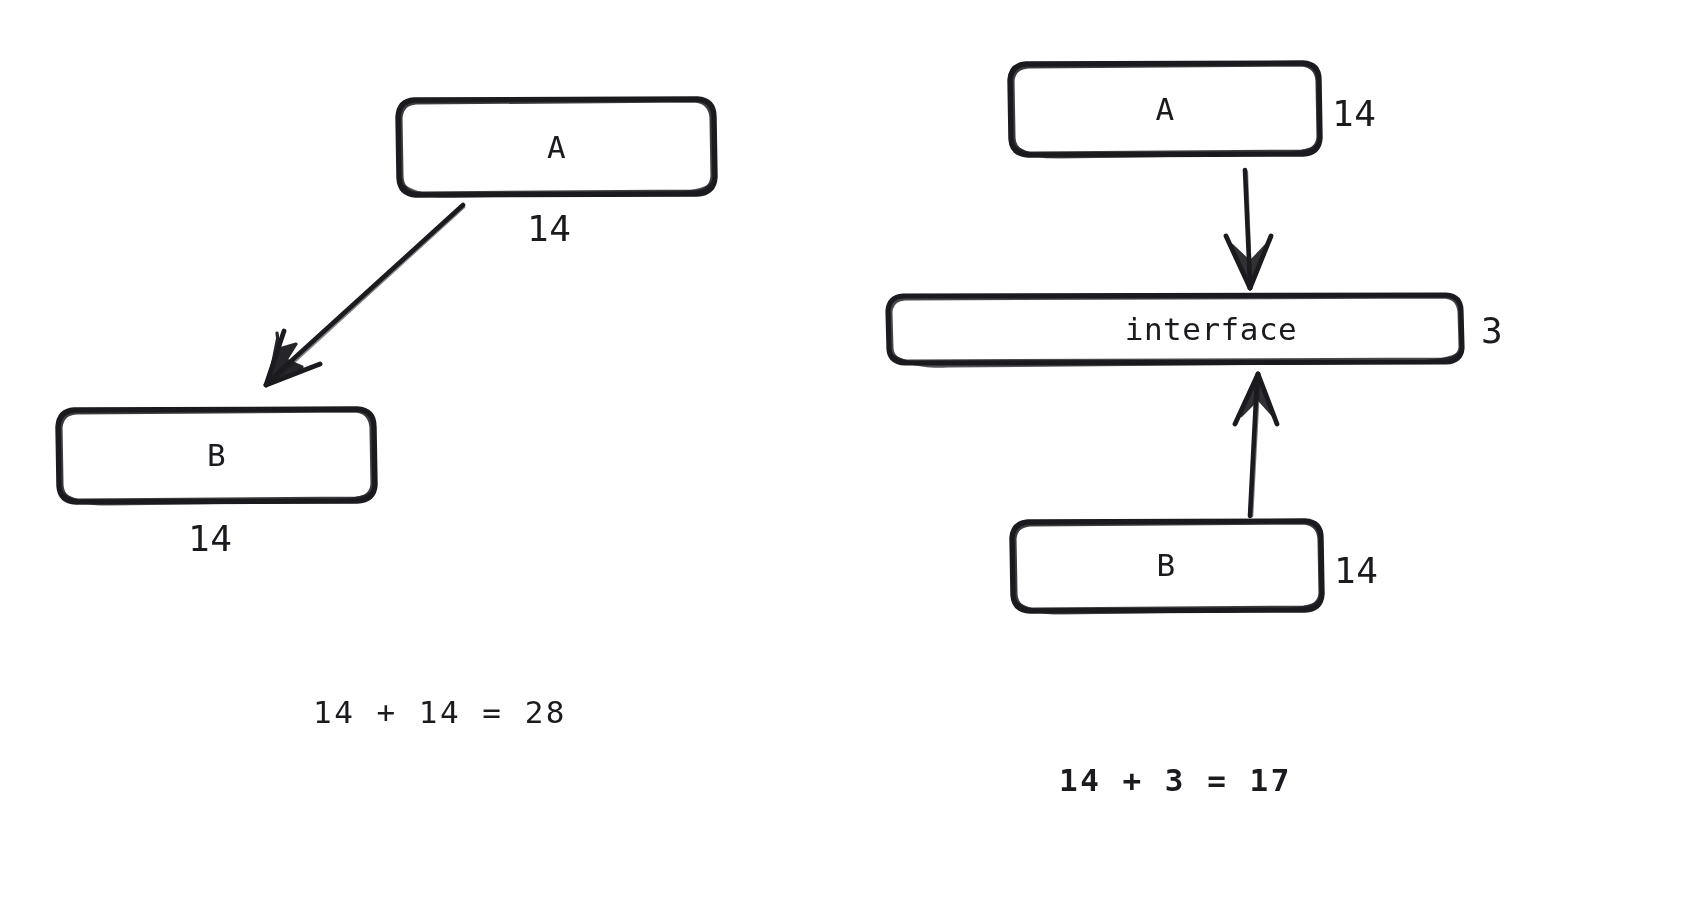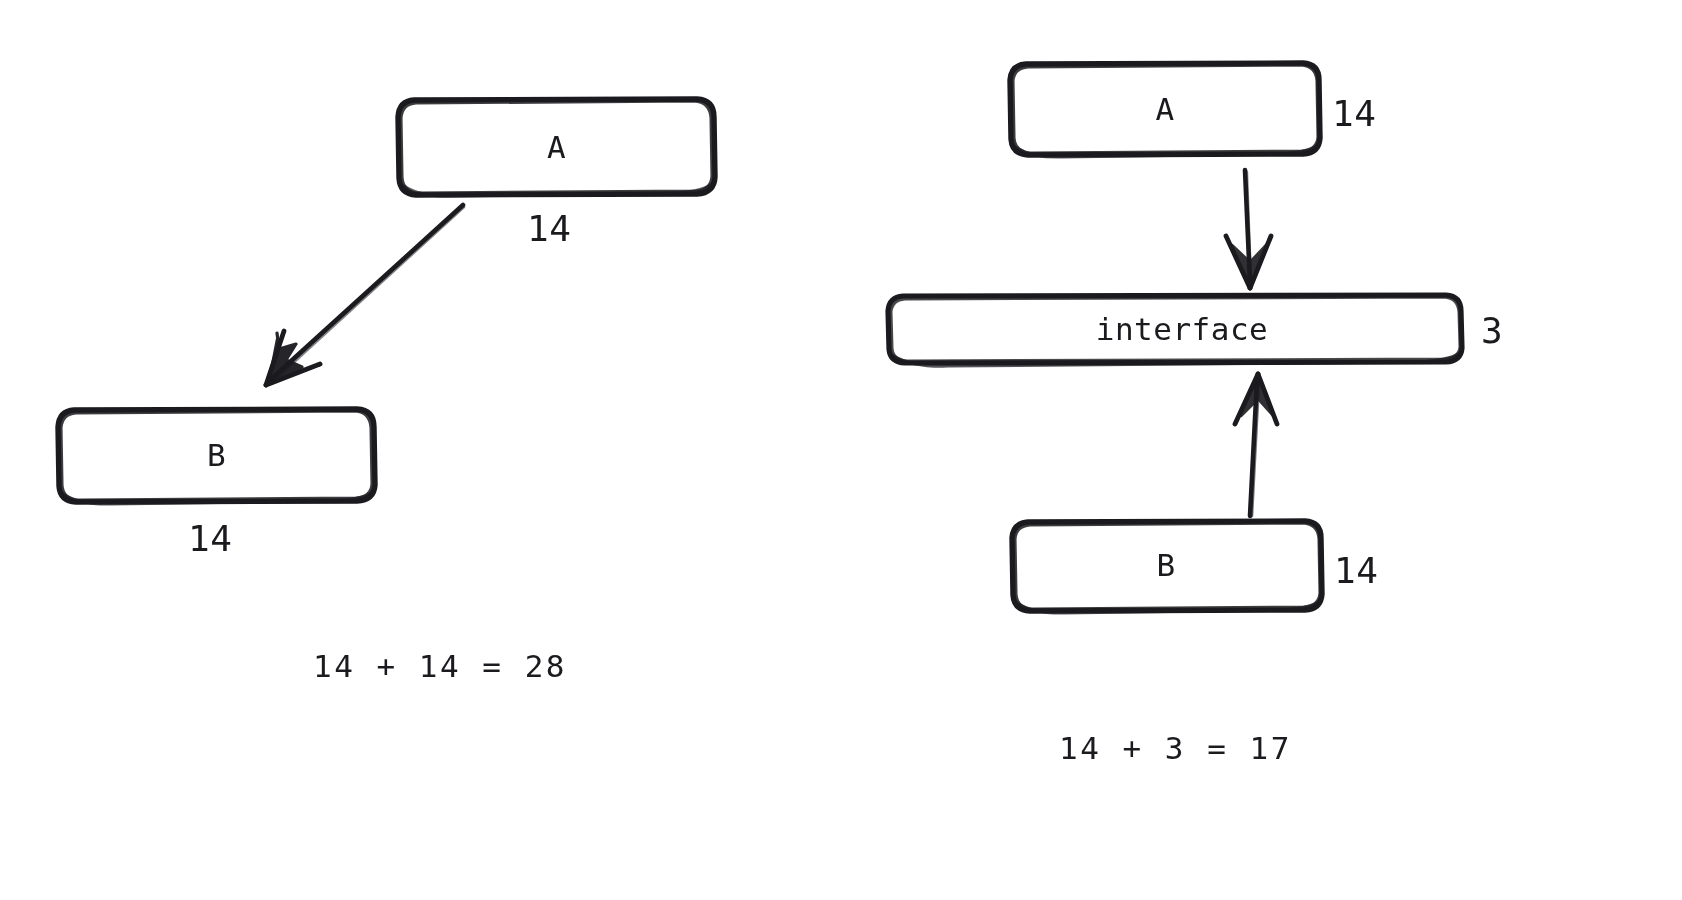--- a/index.html
+++ b/index.html
@@ -54,30 +54,30 @@
     white-space: nowrap;
     font-size: 31px;
     letter-spacing: 2.5px;
   }
 
   
   #left-node-a-label { left: 398px; top: 98px;  width: 317px; height: 97px; font-size: 31px; }
   #left-node-b-label { left: 58px;  top: 408px; width: 317px; height: 94px; font-size: 31px; }
   #left-weight-a     { left: 527px; top: 208px; }
   #left-weight-b     { left: 188px; top: 518px; }
-  #left-equation     { left: 313px; top: 648px; }
+  #left-equation     { left: 313px; top: 694px; }
 
   
   #right-node-a-label  { left: 1010px; top: 62px;  width: 310px; height: 93px; font-size: 31px; }
-  #right-node-if-label { left: 895px;  top: 296px; width: 574px; height: 66px; font-size: 31px; }
+  #right-node-if-label { left: 924px;  top: 296px; width: 574px; height: 66px; font-size: 31px; }
   #right-node-b-label  { left: 1012px; top: 520px; width: 308px; height: 90px; font-size: 31px; }
   #right-weight-a      { left: 1332px; top: 93px; }
   #right-weight-if     { left: 1481px; top: 310px; }
   #right-weight-b      { left: 1334px; top: 550px; }
-  #right-equation      { left: 1059px; top: 730px; }
+  #right-equation      { left: 1059px; top: 762px; font-weight: bold; }
 </style>
 </head>
 <body>
 
 <div class="canvas">
 
   <svg class="layer-svg" viewBox="0 0 1682 900">
     <g fill="none" stroke="#1b1b1f" stroke-linecap="round" stroke-linejoin="round">
 
       <g>

